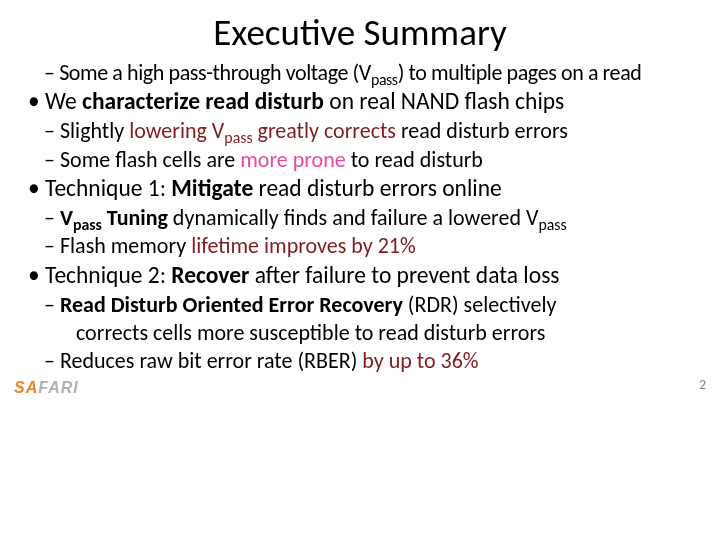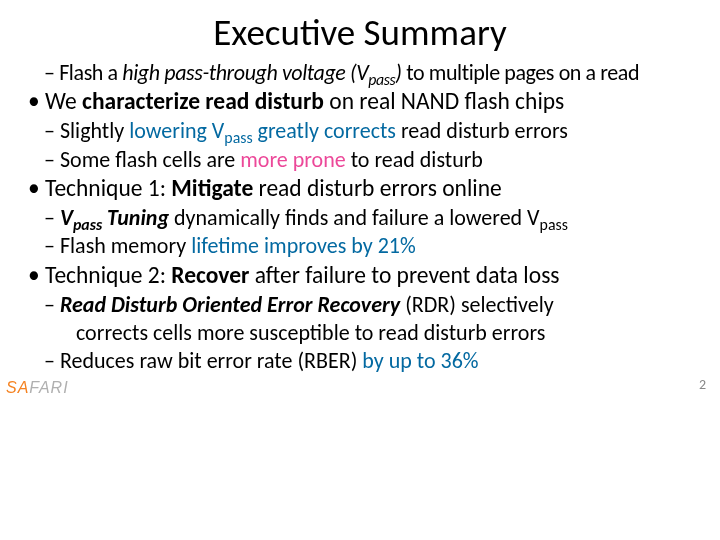--- a/index.html
+++ b/index.html
@@ -42,31 +42,31 @@
     font-size: 22px;
   }
   .l2c {
     margin: 0 0 1px 0;
     padding-left: 48px;
     font-size: 22px;
   }
   .b1::before { content: "• "; }
   .d1::before { content: "– "; }
   .b { font-weight: 700; }
-  .i { font-style: italic; }
-  .green { color: #0369a1; }
+  .i { }
+  .green { color: #7f1d1d; }
   .blue { color: #ec4899; }
   .sub { font-size: 0.72em; vertical-align: sub; line-height: 0; }
   .logo {
     position: absolute;
-    left: 6px;
+    left: 14px;
     bottom: 8px;
     font-family: Arial, sans-serif;
     font-size: 16px;
-    font-weight: 400;
+    font-weight: 700;
     font-style: italic;
     letter-spacing: 1px;
   }
   .logo .s1 { color: #f58220; }
   .logo .s2 { color: #b0b0b0; }
   .pagenum {
     position: absolute;
     right: 14px;
     bottom: 12px;
     font-size: 14px;
@@ -77,21 +77,21 @@
 </head>
 <body>
 
 <div class="slide">
 
   <div class="title">Executive Summary</div>
 
   <div class="body">
 
 
-    <div class="l2 d1" style="letter-spacing:-0.4px;"><span>Flash a </span><span class="i">high pass-through voltage (V</span><span class="i sub">pass</span><span class="i">)</span><span> to multiple pages on a read</span></div>
+    <div class="l2 d1" style="letter-spacing:-0.4px;"><span>Some a </span><span class="i">high pass-through voltage (V</span><span class="i sub">pass</span><span class="i">)</span><span> to multiple pages on a read</span></div>
 
     <div class="l1 b1"><span>We </span><span class="b">characterize read disturb</span><span> on real NAND flash chips</span></div>
 
     <div class="l2 d1"><span>Slightly </span><span class="green">lowering V</span><span class="green sub">pass</span><span class="green"> greatly corrects</span><span> read disturb errors</span></div>
 
     <div class="l2 d1"><span>Some flash cells are </span><span class="blue">more prone</span><span> to read disturb</span></div>
 
     <div class="l1 b1"><span>Technique 1: </span><span class="b">Mitigate</span><span> read disturb errors online</span></div>
 
     <div class="l2 d1"><span class="i b">V</span><span class="i b sub">pass</span><span class="i b"> Tuning</span><span> dynamically finds and failure a lowered V</span><span class="sub">pass</span></div>

